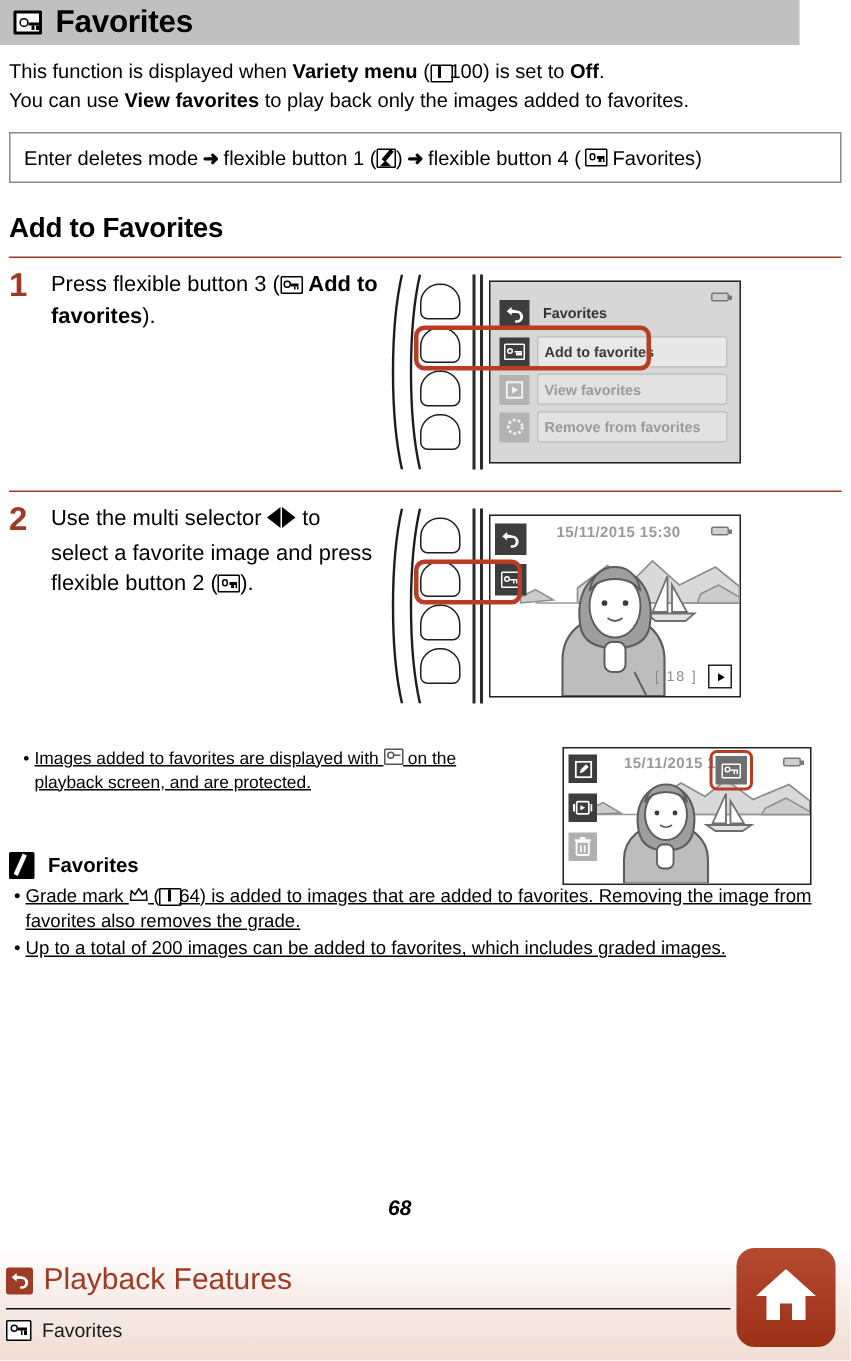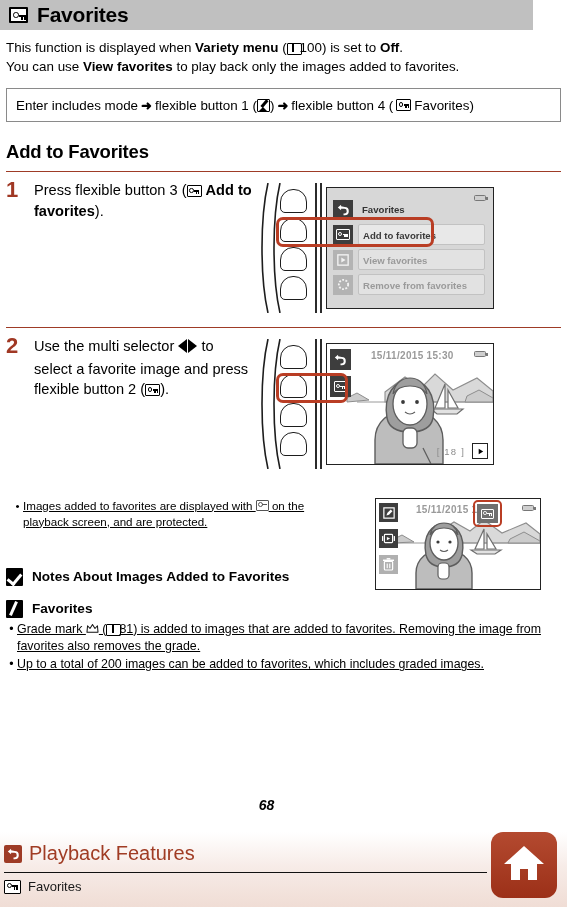--- a/index.html
+++ b/index.html
@@ -318,21 +318,21 @@
 <div class="intro">
   <div>
     <span>This function is displayed when </span><b>Variety menu</b><span> (</span><span class="bookicon"></span><span>100</span><span>) is set to </span><b>Off</b><span>.</span>
   </div>
   <div>
     <span>You can use </span><b>View favorites</b><span> to play back only the images added to favorites.</span>
   </div>
 </div>
 
 <div class="pathbox">
-  <span>Enter includes mode</span>
+  <span>Enter deletes mode</span>
   <span class="arrow">➜</span>
   <span>flexible button 1 (</span>
   <span class="editicon"></span>
   <span>)</span>
   <span class="arrow">➜</span>
   <span>flexible button 4 (</span>
   <span class="keyicon" style="margin:0 3px;">
     <span class="kdot"></span>
       <span class="kbar"></span>
       <span class="kt1"></span>
@@ -556,41 +556,35 @@
       <span class="kdot" style="border-color:#fff;background:#6f6f6f;left:1.2px;top:1.8px;width:3.6px;height:3.6px;"></span>
       <span class="kbar" style="background:#fff;left:5.2px;top:3.4px;width:4.6px;"></span>
       <span class="kt1" style="background:#fff;left:6.6px;top:4.6px;"></span>
       <span class="kt2" style="background:#fff;left:8.6px;top:4.6px;"></span>
     </span>
   </div>
   <div class="redring" style="right:38px;top:1px;width:29px;height:27px;border-width:2.4px;border-radius:5px;"></div>
 </div>
 
 <div class="noteblk" style="margin-top:38px;">
-  <div class="note-head">
-    <span class="nh-ico">
-        <span class="chkicon"></span>
-      </span>
-    <span class="nh-t">Notes About Images Added to Favorites</span>
-  </div>
 </div>
 
 <div class="noteblk" style="margin-top:14px;">
   <div class="note-head">
     <span class="nh-ico">
         <span class="pencilicon"></span>
       </span>
     <span class="nh-t">Favorites</span>
   </div>
   <div class="bullets" style="margin-left:0;margin-top:2px;">
     <div class="blt" style="font-size:12.4px;line-height:17.4px;">
       <span class="dot">•</span>
       <span class="txt"><span>Grade mark </span><span class="crown"><svg width="13" height="11" viewBox="0 0 14 12">
               <path d="M1 10 L1.6 3 L4.3 6 L7 1.6 L9.7 6 L12.4 3 L13 10 Z" fill="none" stroke="#111" stroke-width="1.1" stroke-linejoin="round"></path>
-            </svg></span><span> (</span><span class="bookicon"></span><span>81</span><span>) is added to images that are added to favorites. Removing the image from favorites also removes the grade.</span></span>
+            </svg></span><span> (</span><span class="bookicon"></span><span>64</span><span>) is added to images that are added to favorites. Removing the image from favorites also removes the grade.</span></span>
     </div>
     <div class="blt" style="font-size:12.4px;line-height:17.4px;">
       <span class="dot">•</span>
       <span class="txt">Up to a total of 200 images can be added to favorites, which includes graded images.</span>
     </div>
   </div>
 </div>
 
 <div class="pageno">68</div>
 

